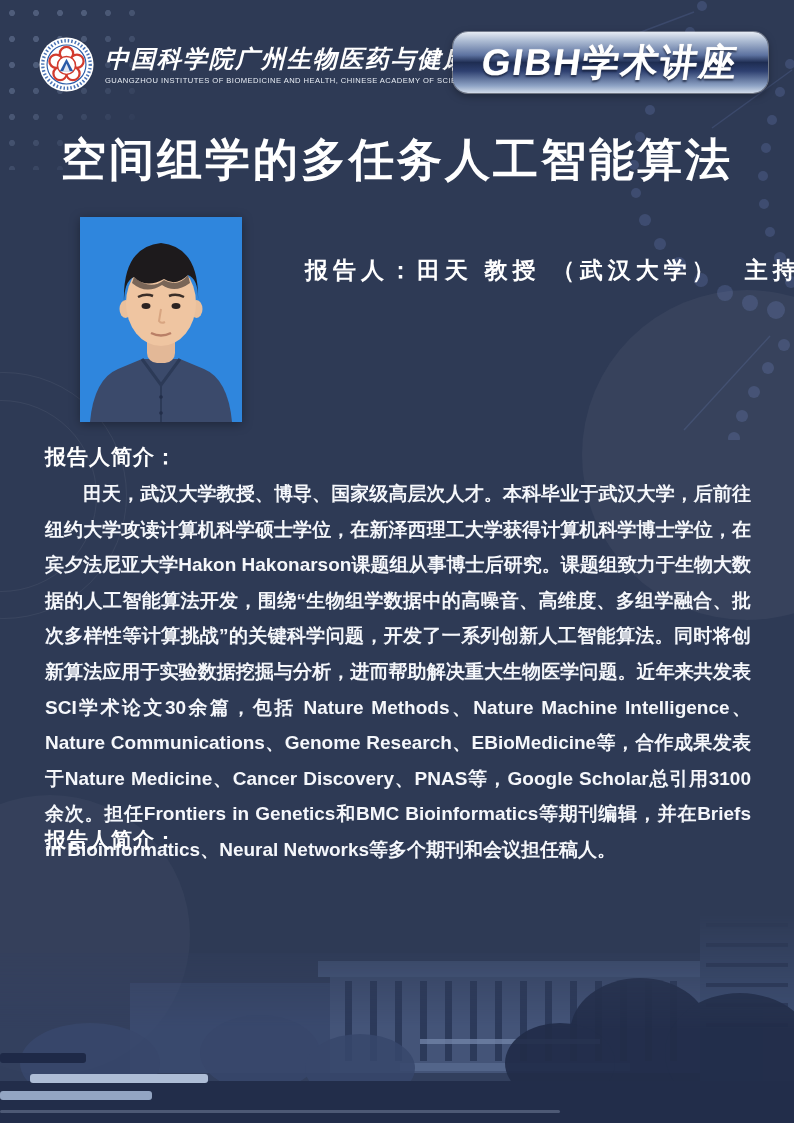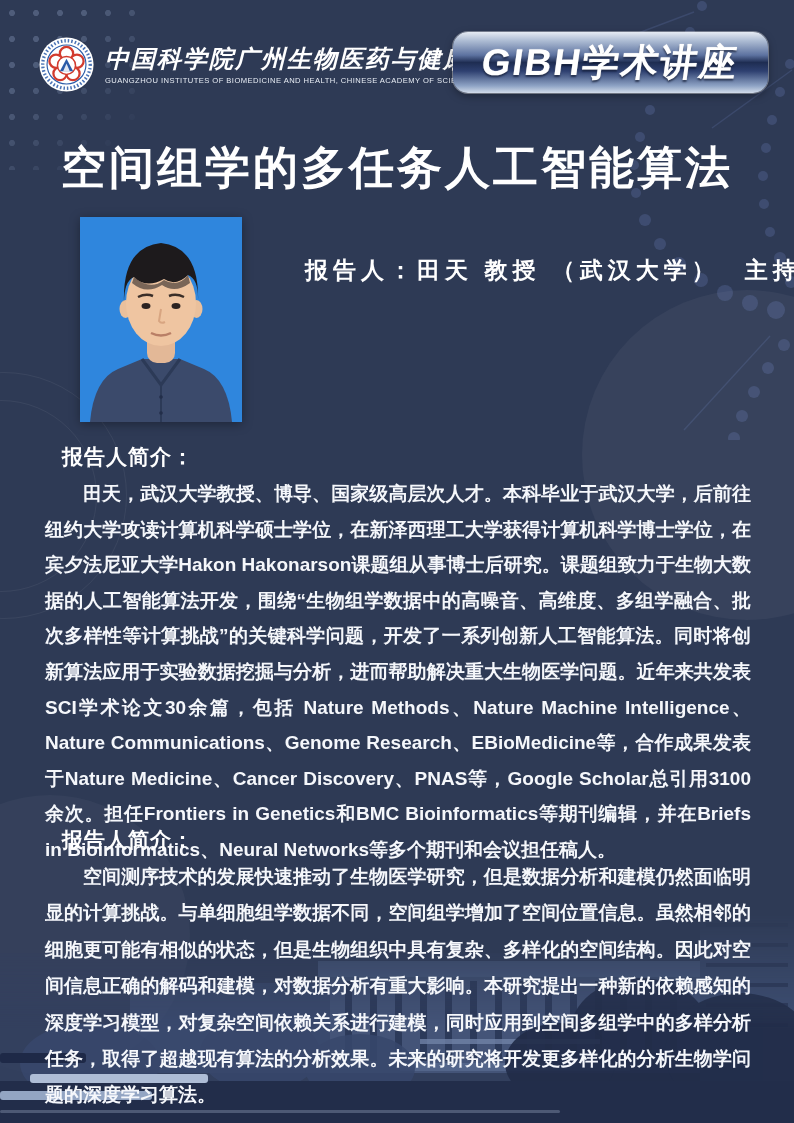--- a/index.html
+++ b/index.html
@@ -40,33 +40,33 @@
   .logo-en{font-size:7.6px;letter-spacing:.45px;margin-top:3px;color:#e8edf5;white-space:nowrap;}
   .badge{
     position:absolute;left:453px;top:32px;width:315px;height:61px;border-radius:15px;
     background:linear-gradient(180deg,#e6ebf3 0%,#aebdd4 14%,#5d72a0 38%,#1e2d52 50%,#2e4070 64%,#8da2c4 88%,#d2dcea 100%);
     box-shadow:0 0 0 1px rgba(255,255,255,.35),0 3px 8px rgba(0,0,0,.35);
     display:flex;align-items:center;justify-content:center;
   }
   .badge span{display:block;transform:skewX(-8deg);font-weight:900;font-size:37px;
     letter-spacing:2px;color:#fff;text-shadow:0 2px 2px rgba(8,16,38,.65),0 0 1px #fff;white-space:nowrap;}
   
-  .title{position:absolute;left:0;right:0;top:130px;margin:8px;text-align:center;
+  .title{position:absolute;left:0;right:0;top:130px;margin:0;text-align:center;
     font-size:45px;font-weight:900;letter-spacing:3px;color:#fff;white-space:nowrap;}
   
   .speaker-photo{position:absolute;left:80px;top:217px;width:162px;height:205px;
     box-shadow:0 2px 10px rgba(0,0,0,.35);}
   .speaker-photo svg{display:block;width:100%;height:100%;}
   .info{position:absolute;left:277px;top:256px;display:flex;flex-direction:row;gap:25px;margin-left:28px;}
   .info-line{font-size:23px;font-weight:800;letter-spacing:5px;line-height:29px;white-space:nowrap;}
   
   .section{position:absolute;left:45px;width:706px;}
   .bio{top:443px;}
   .abstract{top:826px;}
-  .section h2{margin:0 0 5px 17px;font-size:21px;font-weight:900;letter-spacing:1px;}
+  .section h2{margin:0 0 5px 0;font-size:21px;font-weight:900;letter-spacing:1px;}
   .section p{margin:0;font-size:19px;font-weight:700;line-height:35.6px;
     text-align:justify;text-indent:2em;color:#f5f7fb;
     font-family:Liberation Sans, sans-serif;}
   .abstract p{line-height:36.4px;font-family:"Liberation Sans",sans-serif;}
 </style>
 </head>
 <body>
 
 <div class="poster">
 
@@ -223,16 +223,15 @@
     <div class="info-line"><span>主持人</span><span>：</span><span>王杰 研究员</span></div>
   </div>
 
   <section class="section bio">
     <h2>报告人简介：</h2>
     <p>田天，武汉大学教授、博导、国家级高层次人才。本科毕业于武汉大学，后前往纽约大学攻读计算机科学硕士学位，在新泽西理工大学获得计算机科学博士学位，在宾夕法尼亚大学Hakon Hakonarson课题组从事博士后研究。课题组致力于生物大数据的人工智能算法开发，围绕“生物组学数据中的高噪音、高维度、多组学融合、批次多样性等计算挑战”的关键科学问题，开发了一系列创新人工智能算法。同时将创新算法应用于实验数据挖掘与分析，进而帮助解决重大生物医学问题。近年来共发表SCI学术论文30余篇，包括 Nature Methods、Nature Machine Intelligence、 Nature Communications、Genome Research、EBioMedicine等，合作成果发表于Nature Medicine、Cancer Discovery、PNAS等，Google Scholar总引用3100余次。担任Frontiers in Genetics和BMC Bioinformatics等期刊编辑，并在Briefs in Bioinformatics、Neural Networks等多个期刊和会议担任稿人。</p>
   </section>
 
   <section class="section abstract">
     <h2>报告人简介：</h2>
-    <p>空间测序技术的发展快速推动了生物医学研究，但是数据分析和建模仍然面临明显的计算挑战。与单细胞组学数据不同，空间组学增加了空间位置信息。虽然相邻的细胞更可能有相似的状态，但是生物组织中具有复杂、多样化的空间结构。因此对空间信息正确的解码和建模，对数据分析有重大影响。本研究提出一种新的依赖感知的深度学习模型，对复杂空间依赖关系进行建模，同时应用到空间多组学中的多样分析任务，取得了超越现有算法的分析效果。未来的研究将开发更多样化的分析生物学问题的深度学习算法。</p>
   </section>
 
 </div>
 
 </body></html>

